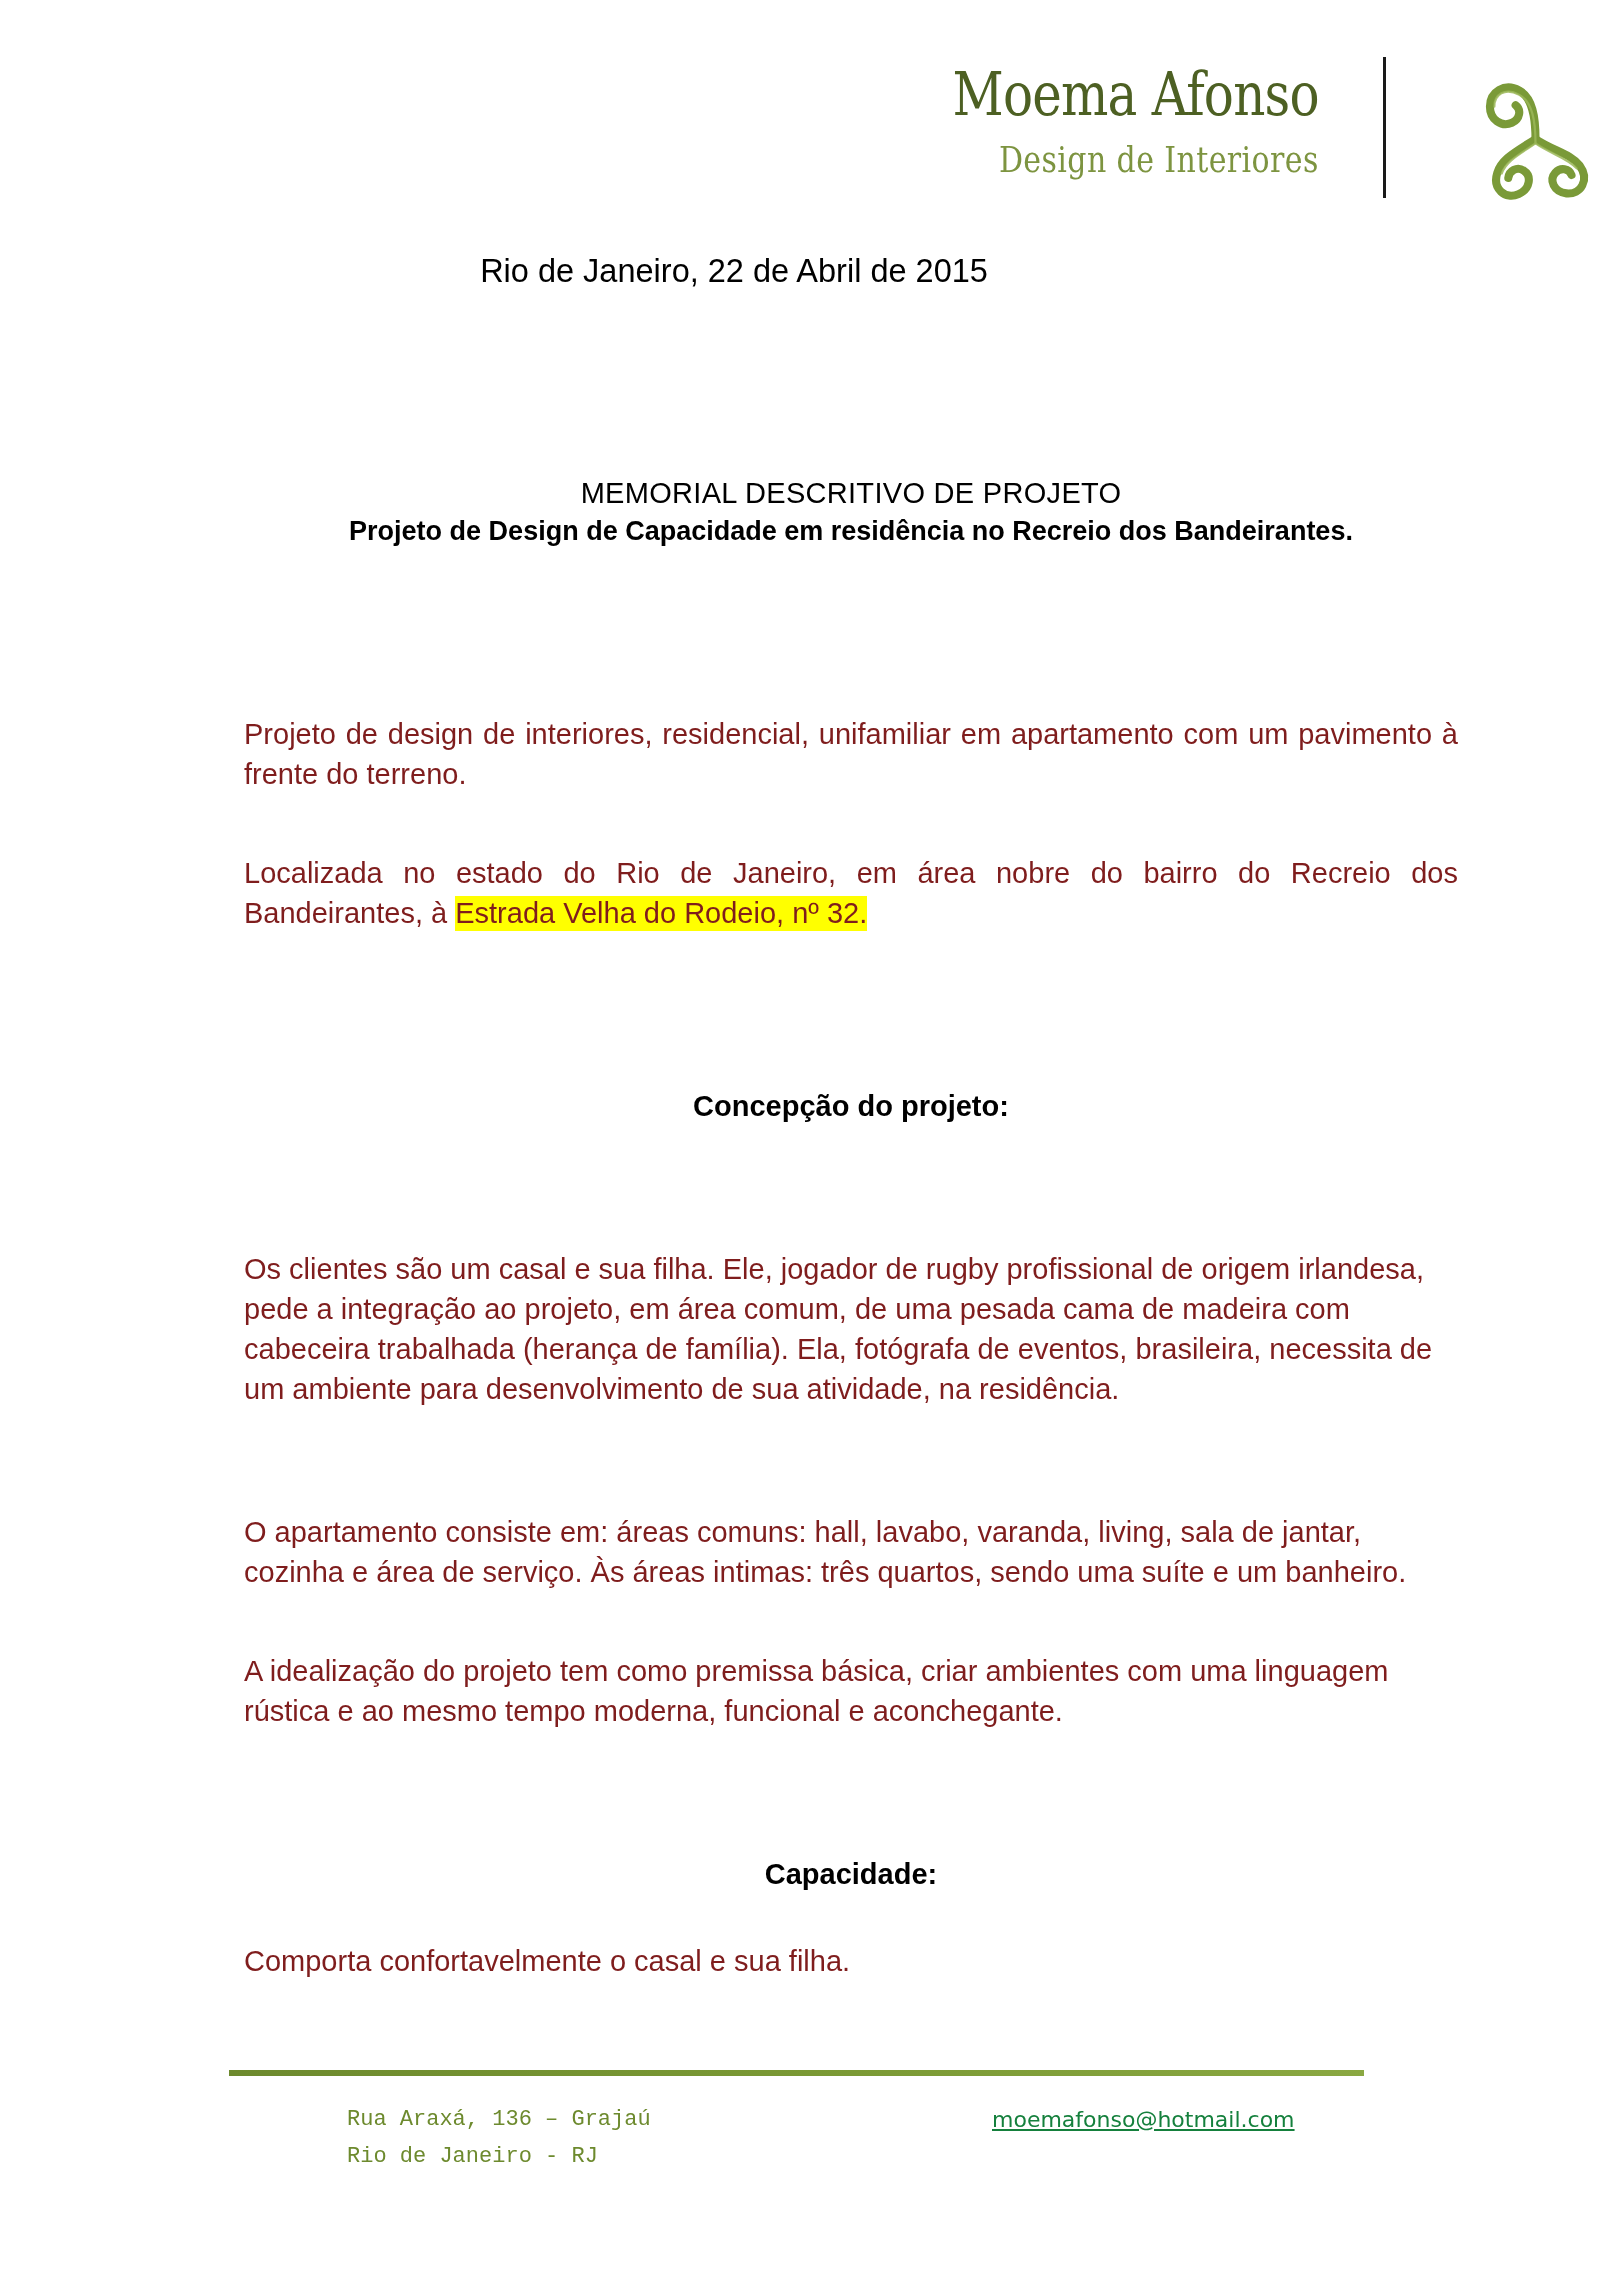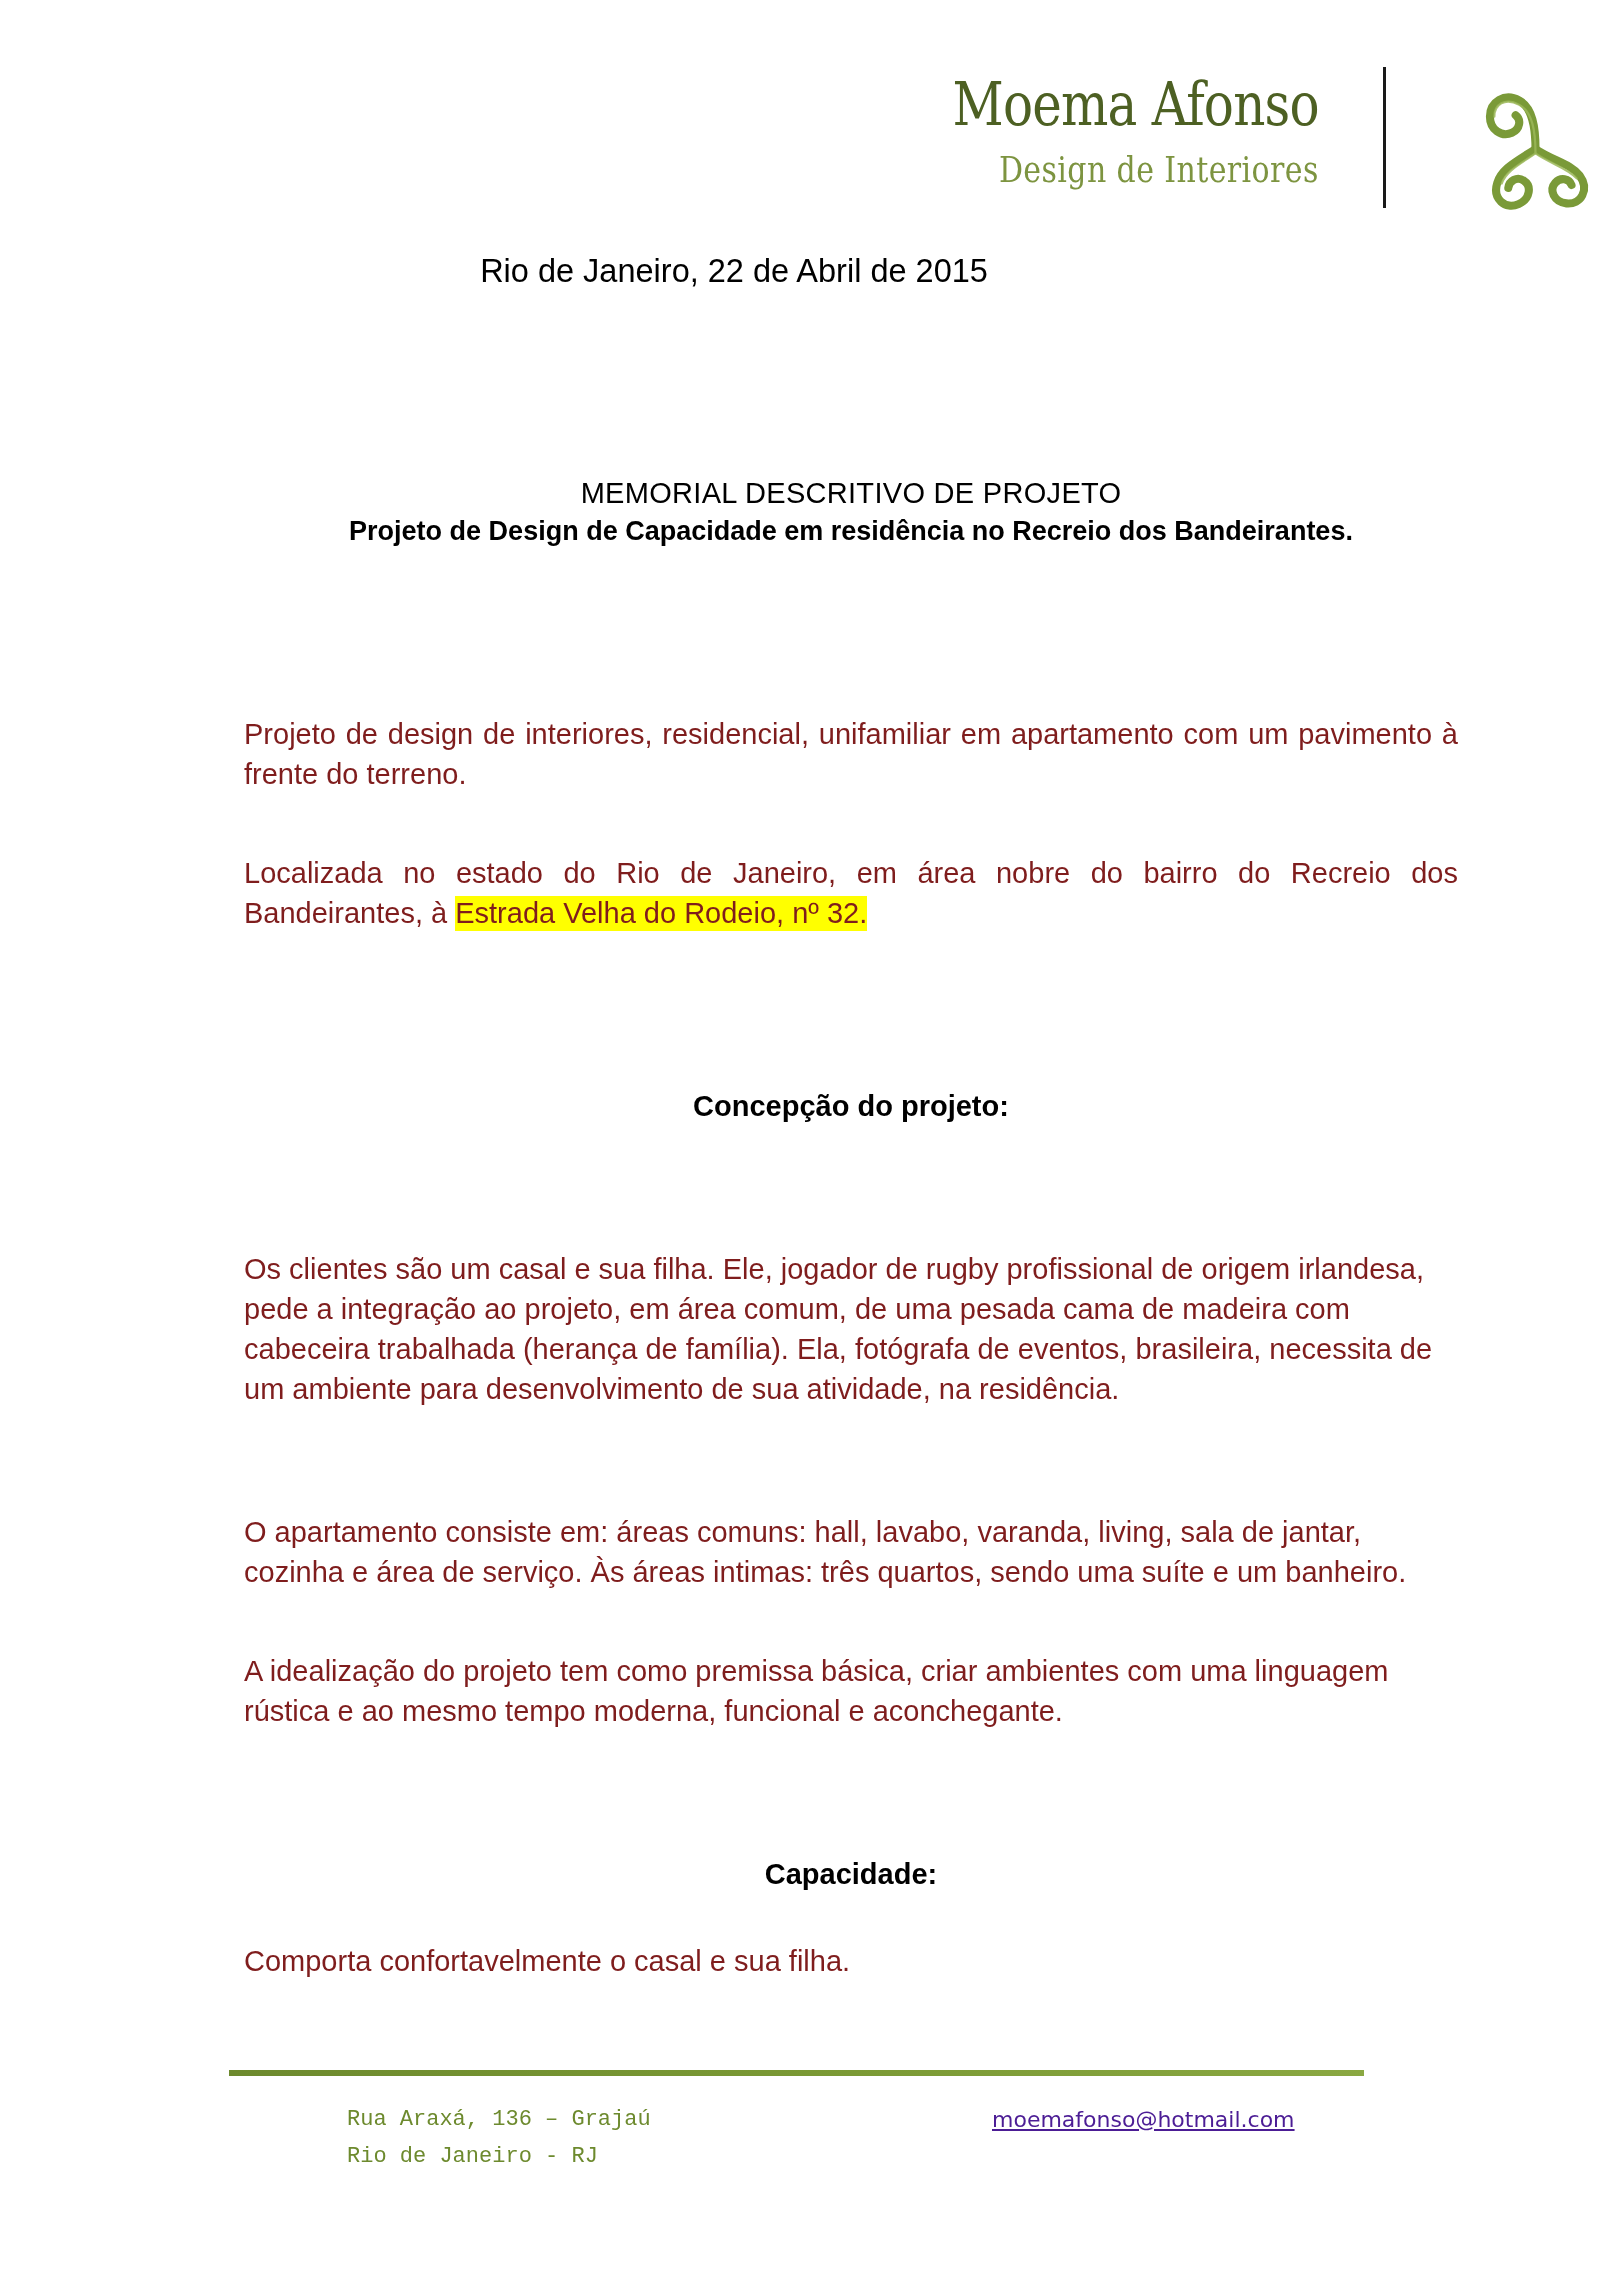--- a/index.html
+++ b/index.html
@@ -26,21 +26,21 @@
   .header {
     position: absolute;
     top: 27px;
     right: 0px;
     width: 634px;
     height: 182px;
   }
   .logo-wrap {
     position: absolute;
     right: 14.3px;
-    top: 18px;
+    top: 8px;
     display: flex;
     align-items: center;
     height: 182px;
     gap: 44px;
   }
   .logo-text {
     display: flex;
     flex-direction: column;
     align-items: flex-end;
     justify-content: center;
@@ -180,21 +180,21 @@
     color: #6d8a2e;
     white-space: nowrap;
   }
   .footer-col-right {
     position: absolute;
     left: 763px;
     top: 8px;
     font-family: "DejaVu Sans", sans-serif;
     font-size: 22px;
     line-height: 37px;
-    color: #4c1d95;
+    color: #15803d;
     text-decoration: underline;
     white-space: nowrap;
   }
 </style>
 </head>
 <body>
 
 <div class="page">
 
   <div class="header">

